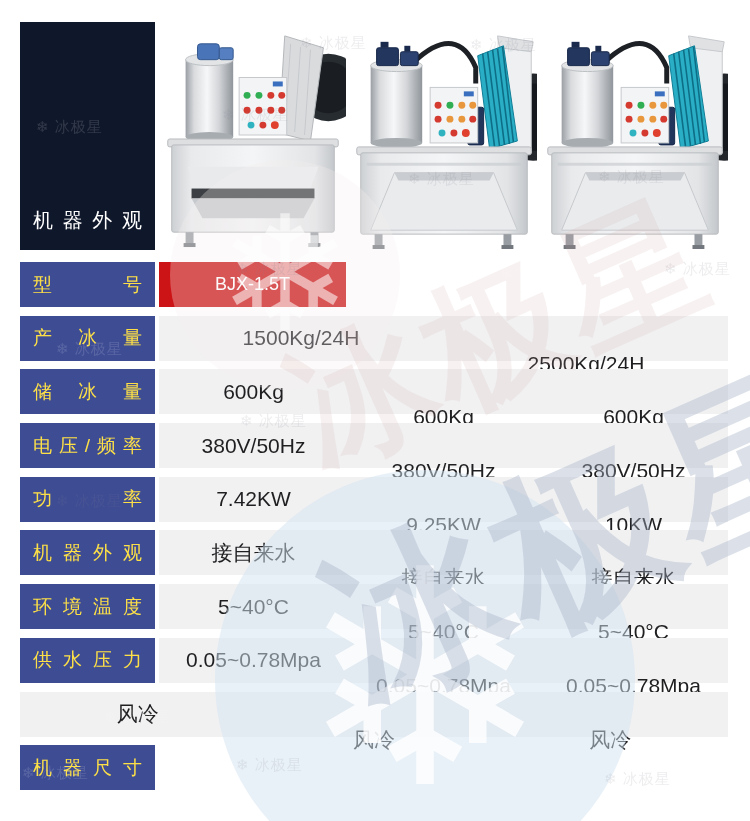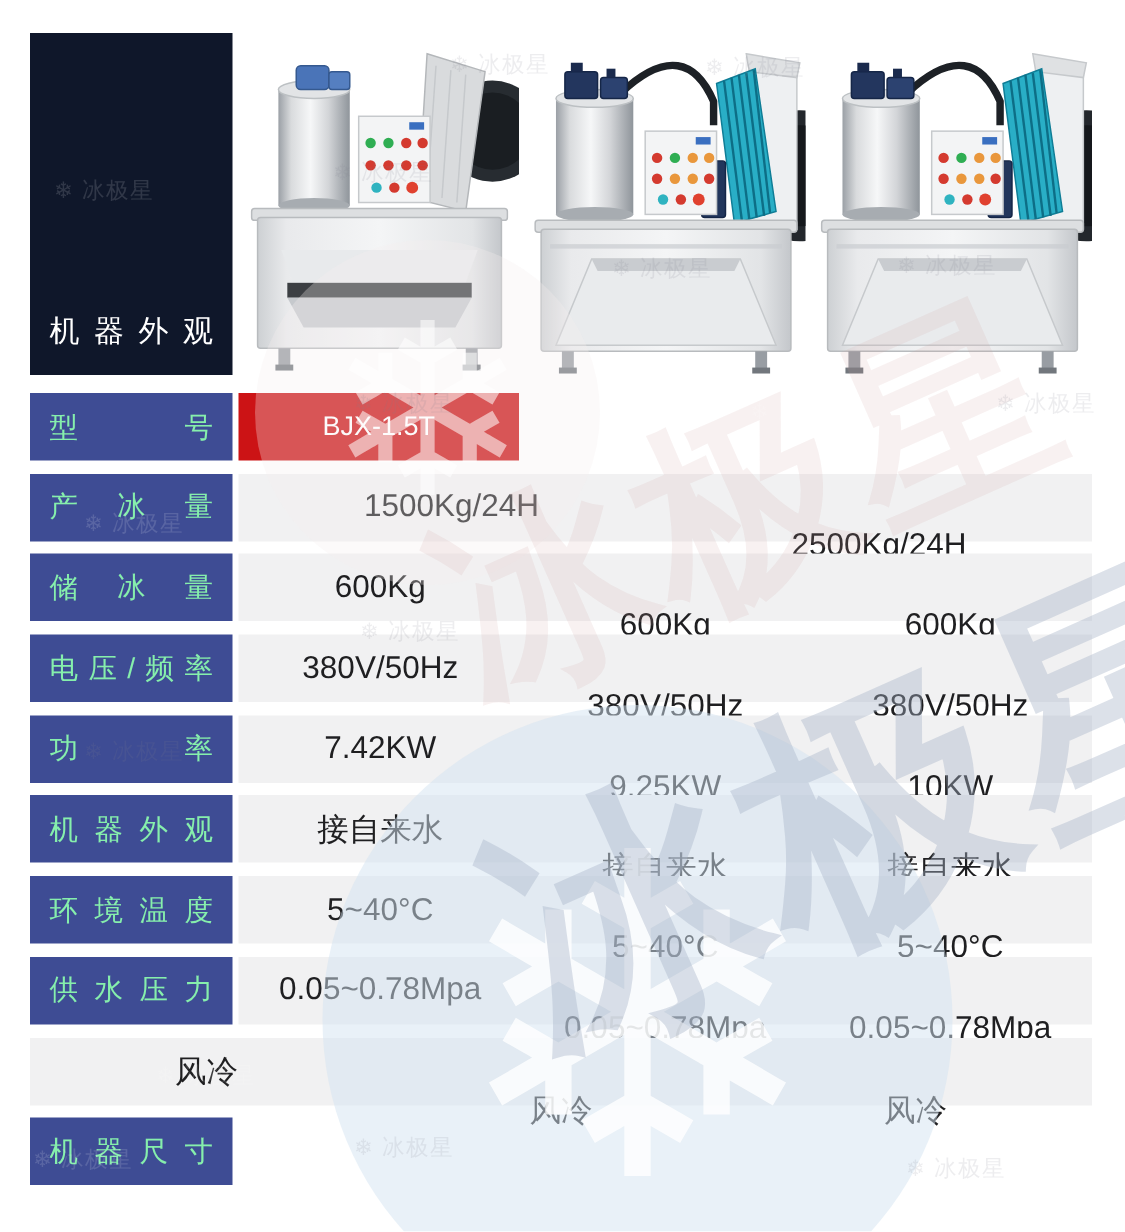--- a/index.html
+++ b/index.html
@@ -11,21 +11,21 @@
   .app-label{width:135px;min-width:135px;background:#0f172a;color:#fff;display:flex;align-items:flex-end;
              padding:16px 13px;box-sizing:border-box;font-size:20px;}
   .jtext{display:block;width:100%;text-align:justify;text-align-last:justify;}
   .machines{flex:1;display:flex;align-items:flex-end;justify-content:space-between;padding-left:6px;}
   .machine{width:185px;height:228px;}
   .machine svg{display:block;width:100%;height:100%;}
 
   
   .rows{position:absolute;left:20px;top:262px;width:708px;}
   .row{display:flex;height:45px;margin-bottom:8.7px;}
-  .rlabel{width:135px;min-width:135px;background:#3E4C94;color:#86efac;display:flex;align-items:center;
+  .rlabel{width:135px;min-width:135px;background:#3E4C94;color:#fde047;display:flex;align-items:center;
           padding:0 13px;box-sizing:border-box;font-size:19px;margin-right:4px;}
   .rdata{flex:1;display:flex;background:#F1F1F2;}
   .cell{flex:1;display:flex;align-items:center;justify-content:center;
         font-size:21px;color:#1F1F21;box-sizing:border-box;}
   .cell + .cell{border-left:1.5px dashed #4A4D52;margin-top:48px;}
   .rdata.model{background:transparent;gap:4px;}
   .cell.model{background:#CC1315;color:#ffffff;font-size:18px;border:none;}
 
   
   .wm-layer{position:absolute;inset:0;pointer-events:none;z-index:10;}

